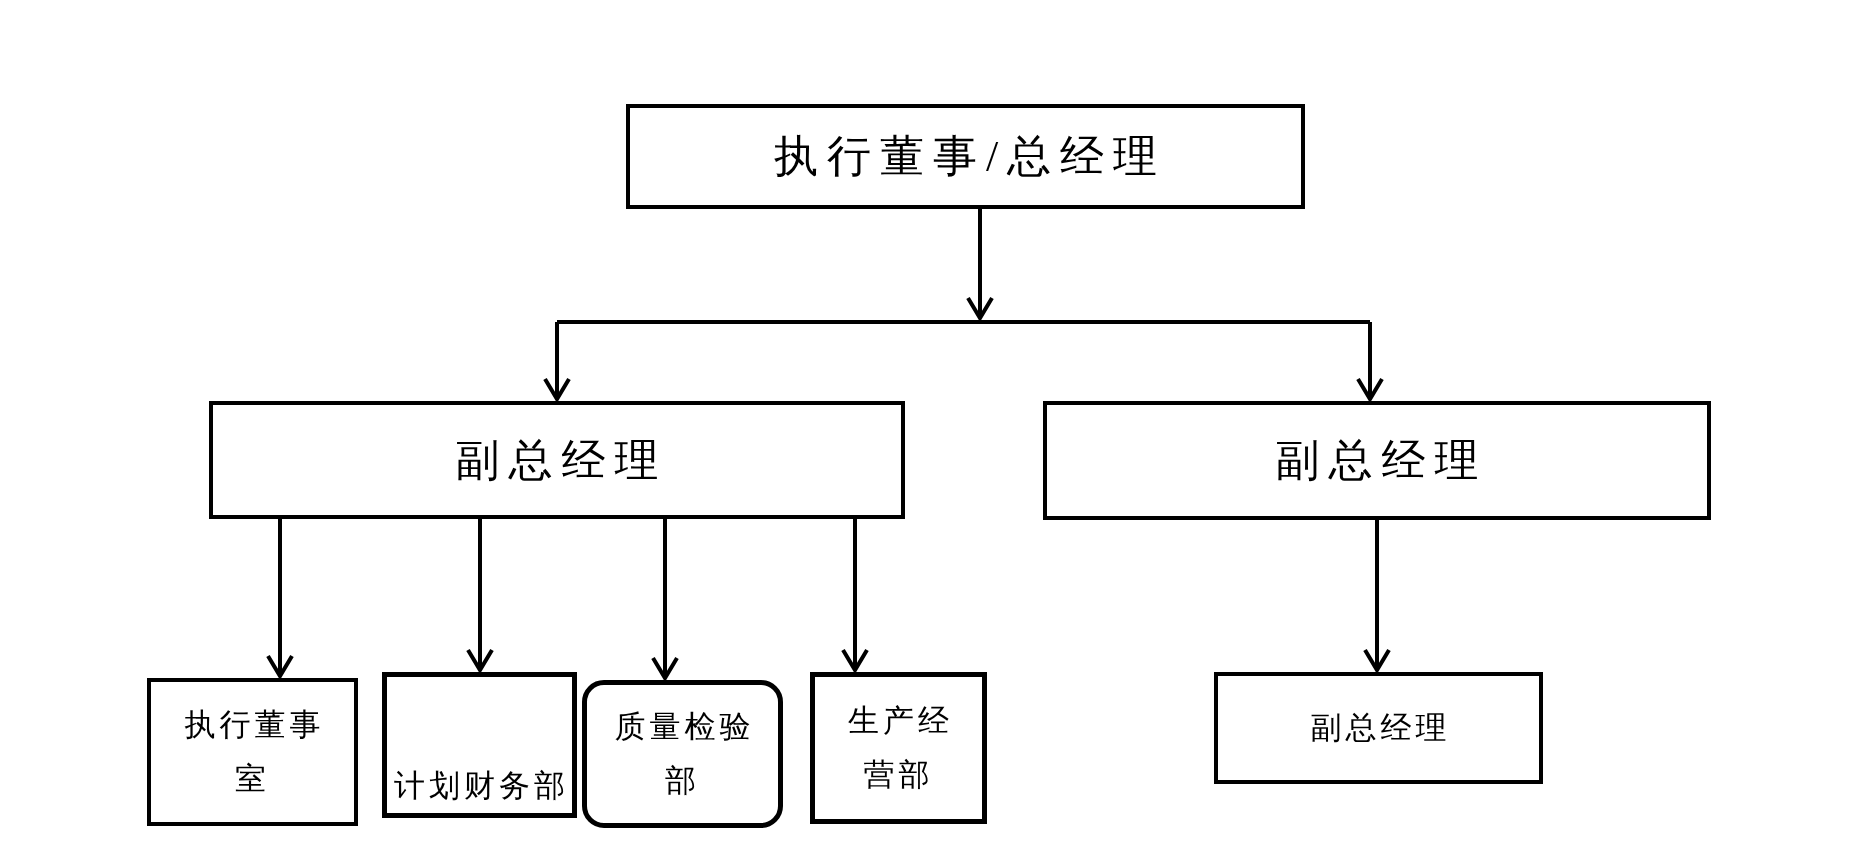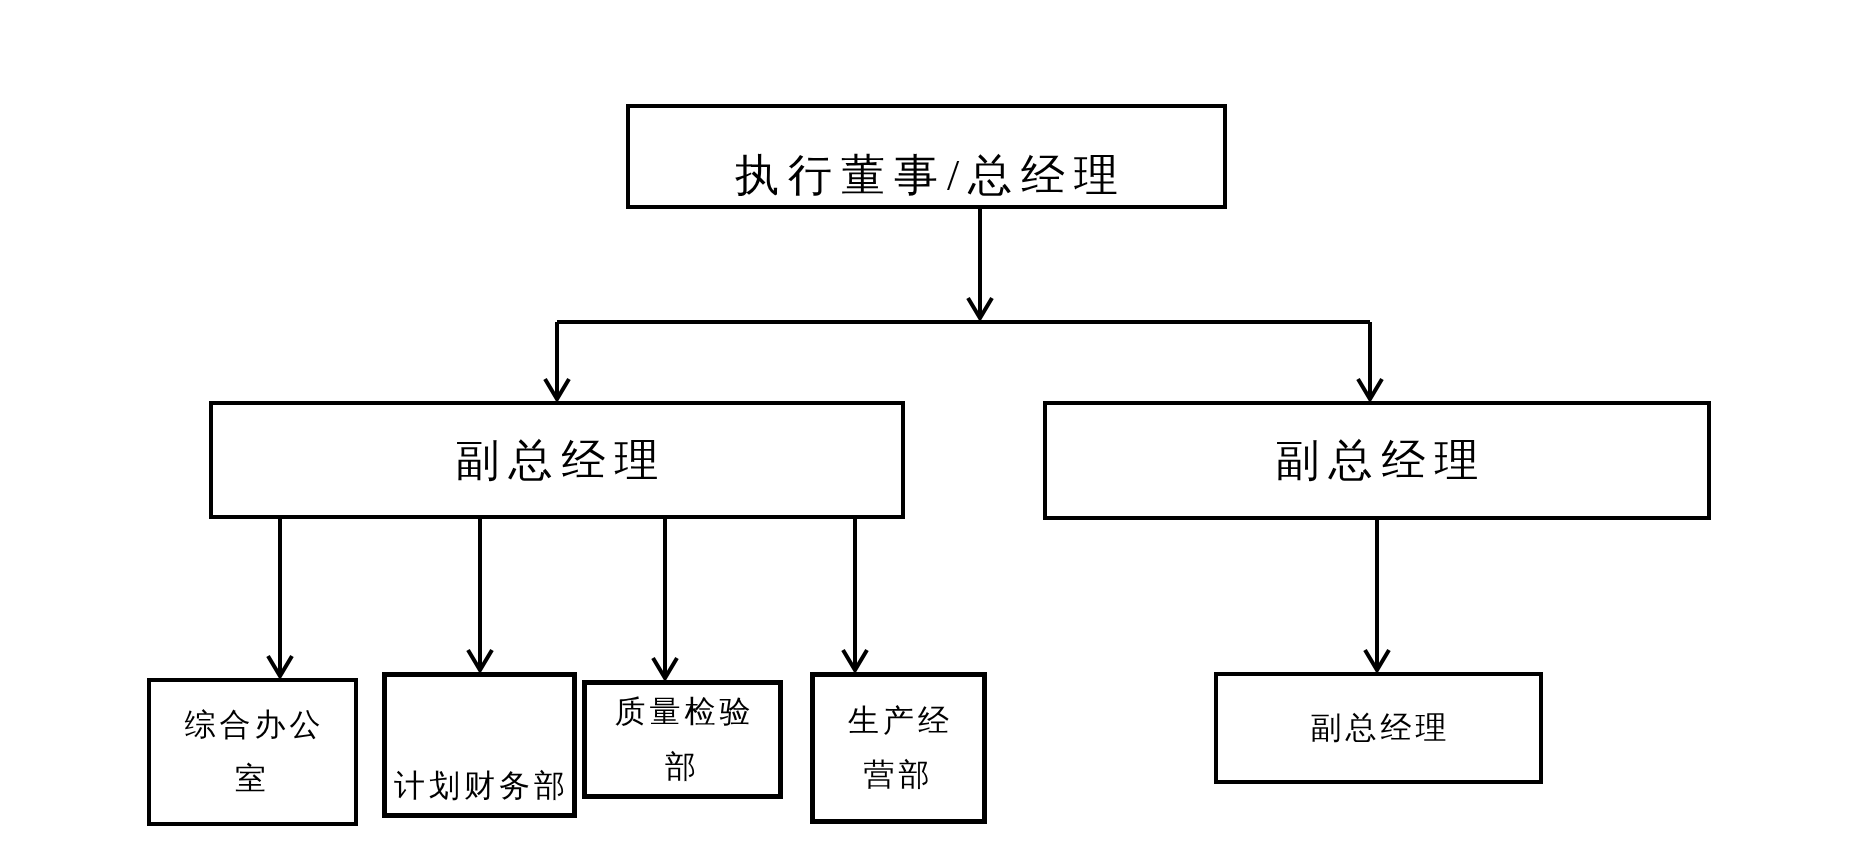--- a/index.html
+++ b/index.html
@@ -43,26 +43,26 @@
     letter-spacing: 9px;
     text-indent: 9px;
   }
   .node-small {
     font-size: 31px;
     letter-spacing: 4px;
     text-indent: 4px;
     line-height: 1.75;
     border-width: 5px;
   }
-  .node-root    { left: 626px;  top: 104px; width: 601px; height: 105px; align-items: flex-end; }
+  .node-root    { left: 626px;  top: 104px; width: 679px; height: 105px; }
   .node-vp-left { left: 209px;  top: 401px; width: 696px; height: 118px; }
   .node-vp-right{ left: 1043px; top: 401px; width: 668px; height: 119px; }
   .node-d1 { left: 147px;  top: 678px; width: 211px; height: 148px; border-width: 4px; }
   .node-d2 { left: 382px;  top: 672px; width: 195px; height: 146px; align-items: flex-end; }
-  .node-d3 { left: 582px;  top: 680px; width: 201px; height: 119px; }
+  .node-d3 { left: 582px;  top: 680px; width: 201px; height: 148px; border-radius: 22px; }
   .node-d4 { left: 810px;  top: 672px; width: 177px; height: 152px; }
   .node-d5 { left: 1214px; top: 672px; width: 329px; height: 112px; border-width: 4px; line-height: 1.2; }
 </style>
 </head>
 <body>
 
 <div class="canvas">
 
   <svg class="connectors" viewBox="0 0 1853 847" xmlns="http://www.w3.org/2000/svg">
     <g stroke="#000000" stroke-width="4" fill="none">
@@ -117,21 +117,21 @@
 
   <div class="node node-big node-vp-left">
     <span class="label">副总经理</span>
   </div>
 
   <div class="node node-big node-vp-right">
     <span class="label">副总经理</span>
   </div>
 
   <div class="node node-small node-d1">
-    <span class="label">综合办公
+    <span class="label">执行董事
 室</span>
   </div>
 
   <div class="node node-small node-d2">
     <span class="label">计划财务部</span>
   </div>
 
   <div class="node node-small node-d3">
     <span class="label">质量检验
 部</span>

